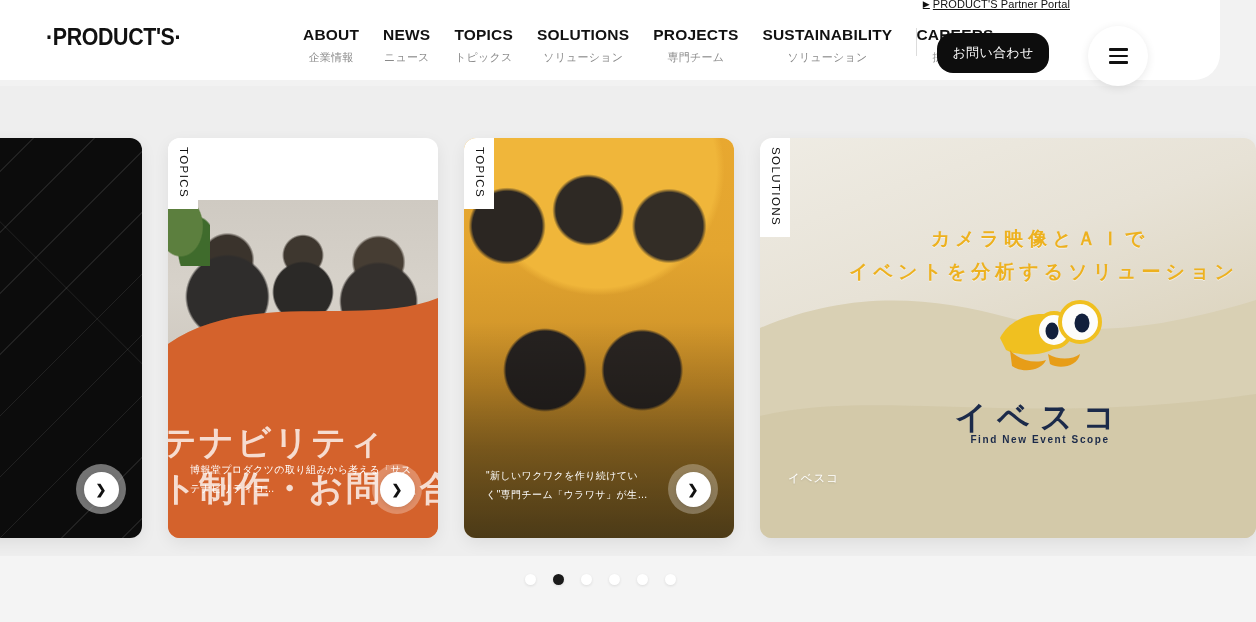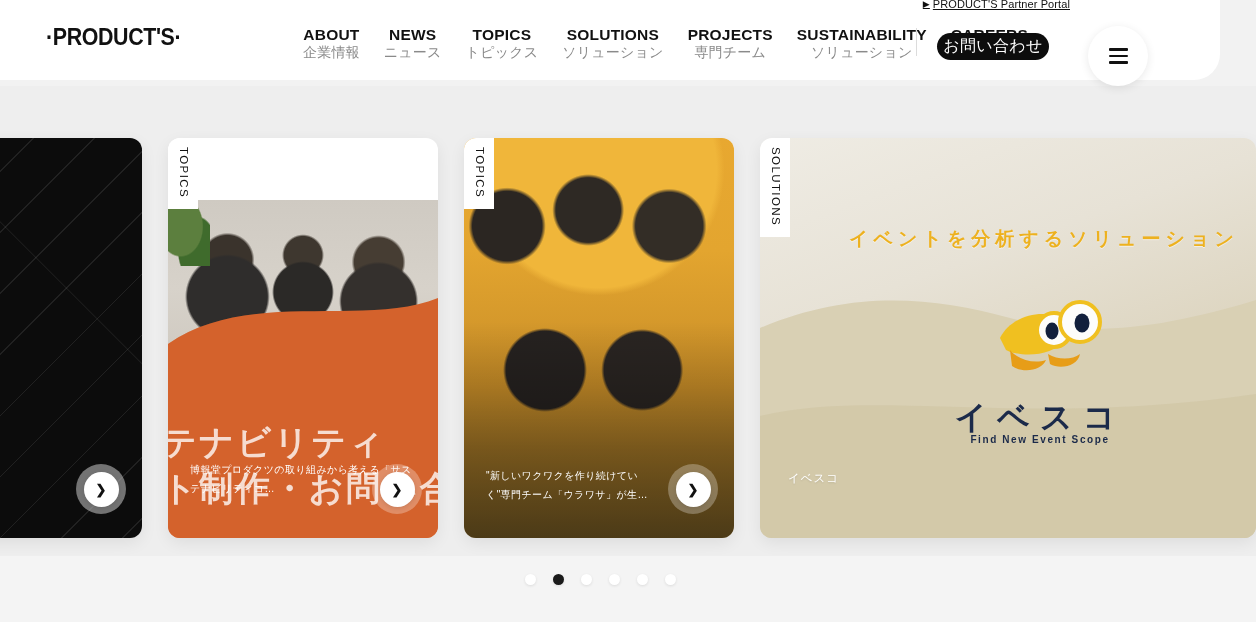--- a/index.html
+++ b/index.html
@@ -45,33 +45,33 @@
     display:flex; flex-direction:column; align-items:center;
     cursor:pointer; padding:0 12px;
   }
   .nav-item:first-child{ padding-left:0; }
   .nav-en{
     font-size:15.5px; font-weight:600; color:#111;
     letter-spacing:.2px; line-height:1.15; white-space:nowrap;
     font-family:"Liberation Sans Narrow","Liberation Sans",sans-serif;
   }
   .nav-ja{
-    font-size:14px; color:#8a8a8a; 
+    font-size:11px; color:#8a8a8a; margin-top:6px;
     letter-spacing:.2px; white-space:nowrap;
   }
   .nav-divider{
     position:absolute; left:916px; top:46px;
     width:1px; height:28px; background:#dcdcdc;
   }
   .contact-btn{
     position:absolute; left:937px; top:51px;
-    width:112px; height:27px; border-radius:16px;
+    width:112px; height:40px; border-radius:16px;
     background:#0d0d0d; color:#fff;
     display:flex; align-items:center; justify-content:center;
-    font-size:16px; letter-spacing:.3px; cursor:pointer; border:none;
+    font-size:13px; letter-spacing:.3px; cursor:pointer; border:none;
   }
   .menu-btn{
     position:absolute; left:1088px; top:26px;
     width:60px; height:60px; border-radius:50%;
     background:#ffffff; box-shadow:0 2px 10px rgba(0,0,0,.09);
     display:flex; align-items:center; justify-content:center;
     cursor:pointer; z-index:30; border:none;
   }
   .menu-btn .bars{ display:flex; flex-direction:column; gap:4px; }
   .menu-btn .bars i{ display:block; width:19px; height:2.6px; background:#111; border-radius:1px; }
@@ -329,20 +329,21 @@
         <span class="inner">❯</span>
       </button>
     </div>
 
     <div class="card card-s4">
       <div class="dune"></div>
       <div class="dune2"></div>
       <div class="vtag">SOLUTIONS</div>
 
       <div class="sol-head">
+        <span>カメラ映像とＡＩで</span>
         <span class="l2">イベントを分析するソリューション</span>
       </div>
 
       <svg class="mascot" viewBox="0 0 120 100">
         <path d="M8 44 C18 24 44 16 64 22 L72 46 C62 62 30 64 14 56 Z" fill="#f0c020"></path>
         <path d="M18 56 C26 66 42 70 54 66 C50 76 32 80 20 72 Z" fill="#e79d18"></path>
         <path d="M56 60 C66 66 80 66 88 60 C86 72 68 76 58 70 Z" fill="#e79d18"></path>
         <circle cx="62" cy="36" r="17" fill="#fdfdfb" stroke="#f0c020" stroke-width="4"></circle>
         <circle cx="88" cy="28" r="20" fill="#fdfdfb" stroke="#f0c020" stroke-width="4"></circle>
         <ellipse cx="60" cy="37" rx="6.5" ry="8.5" fill="#12203c"></ellipse>

